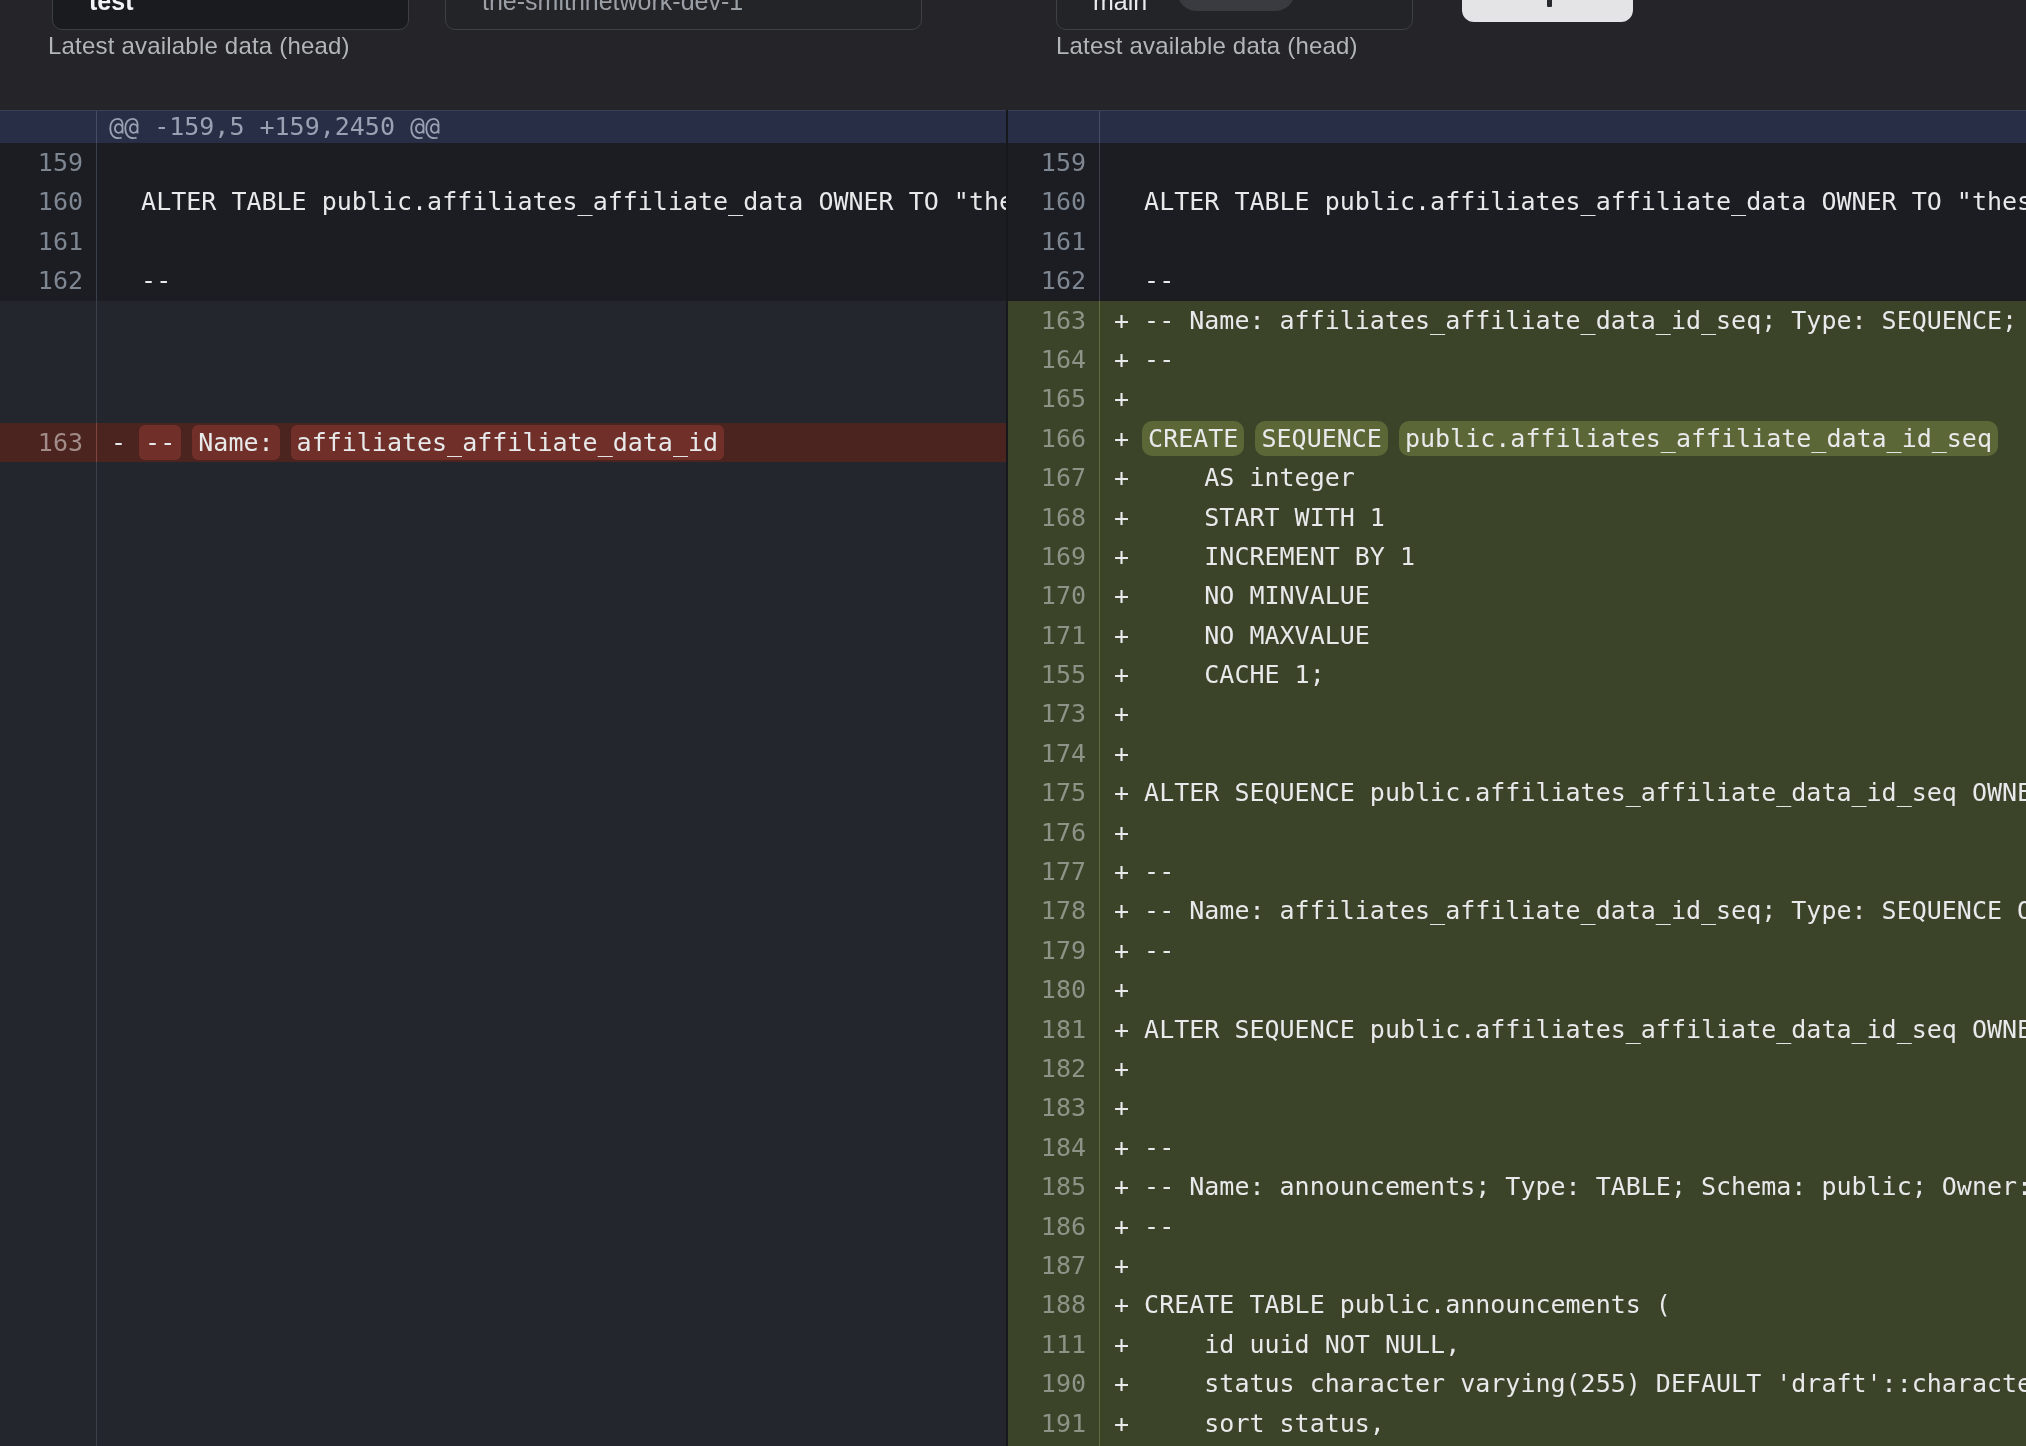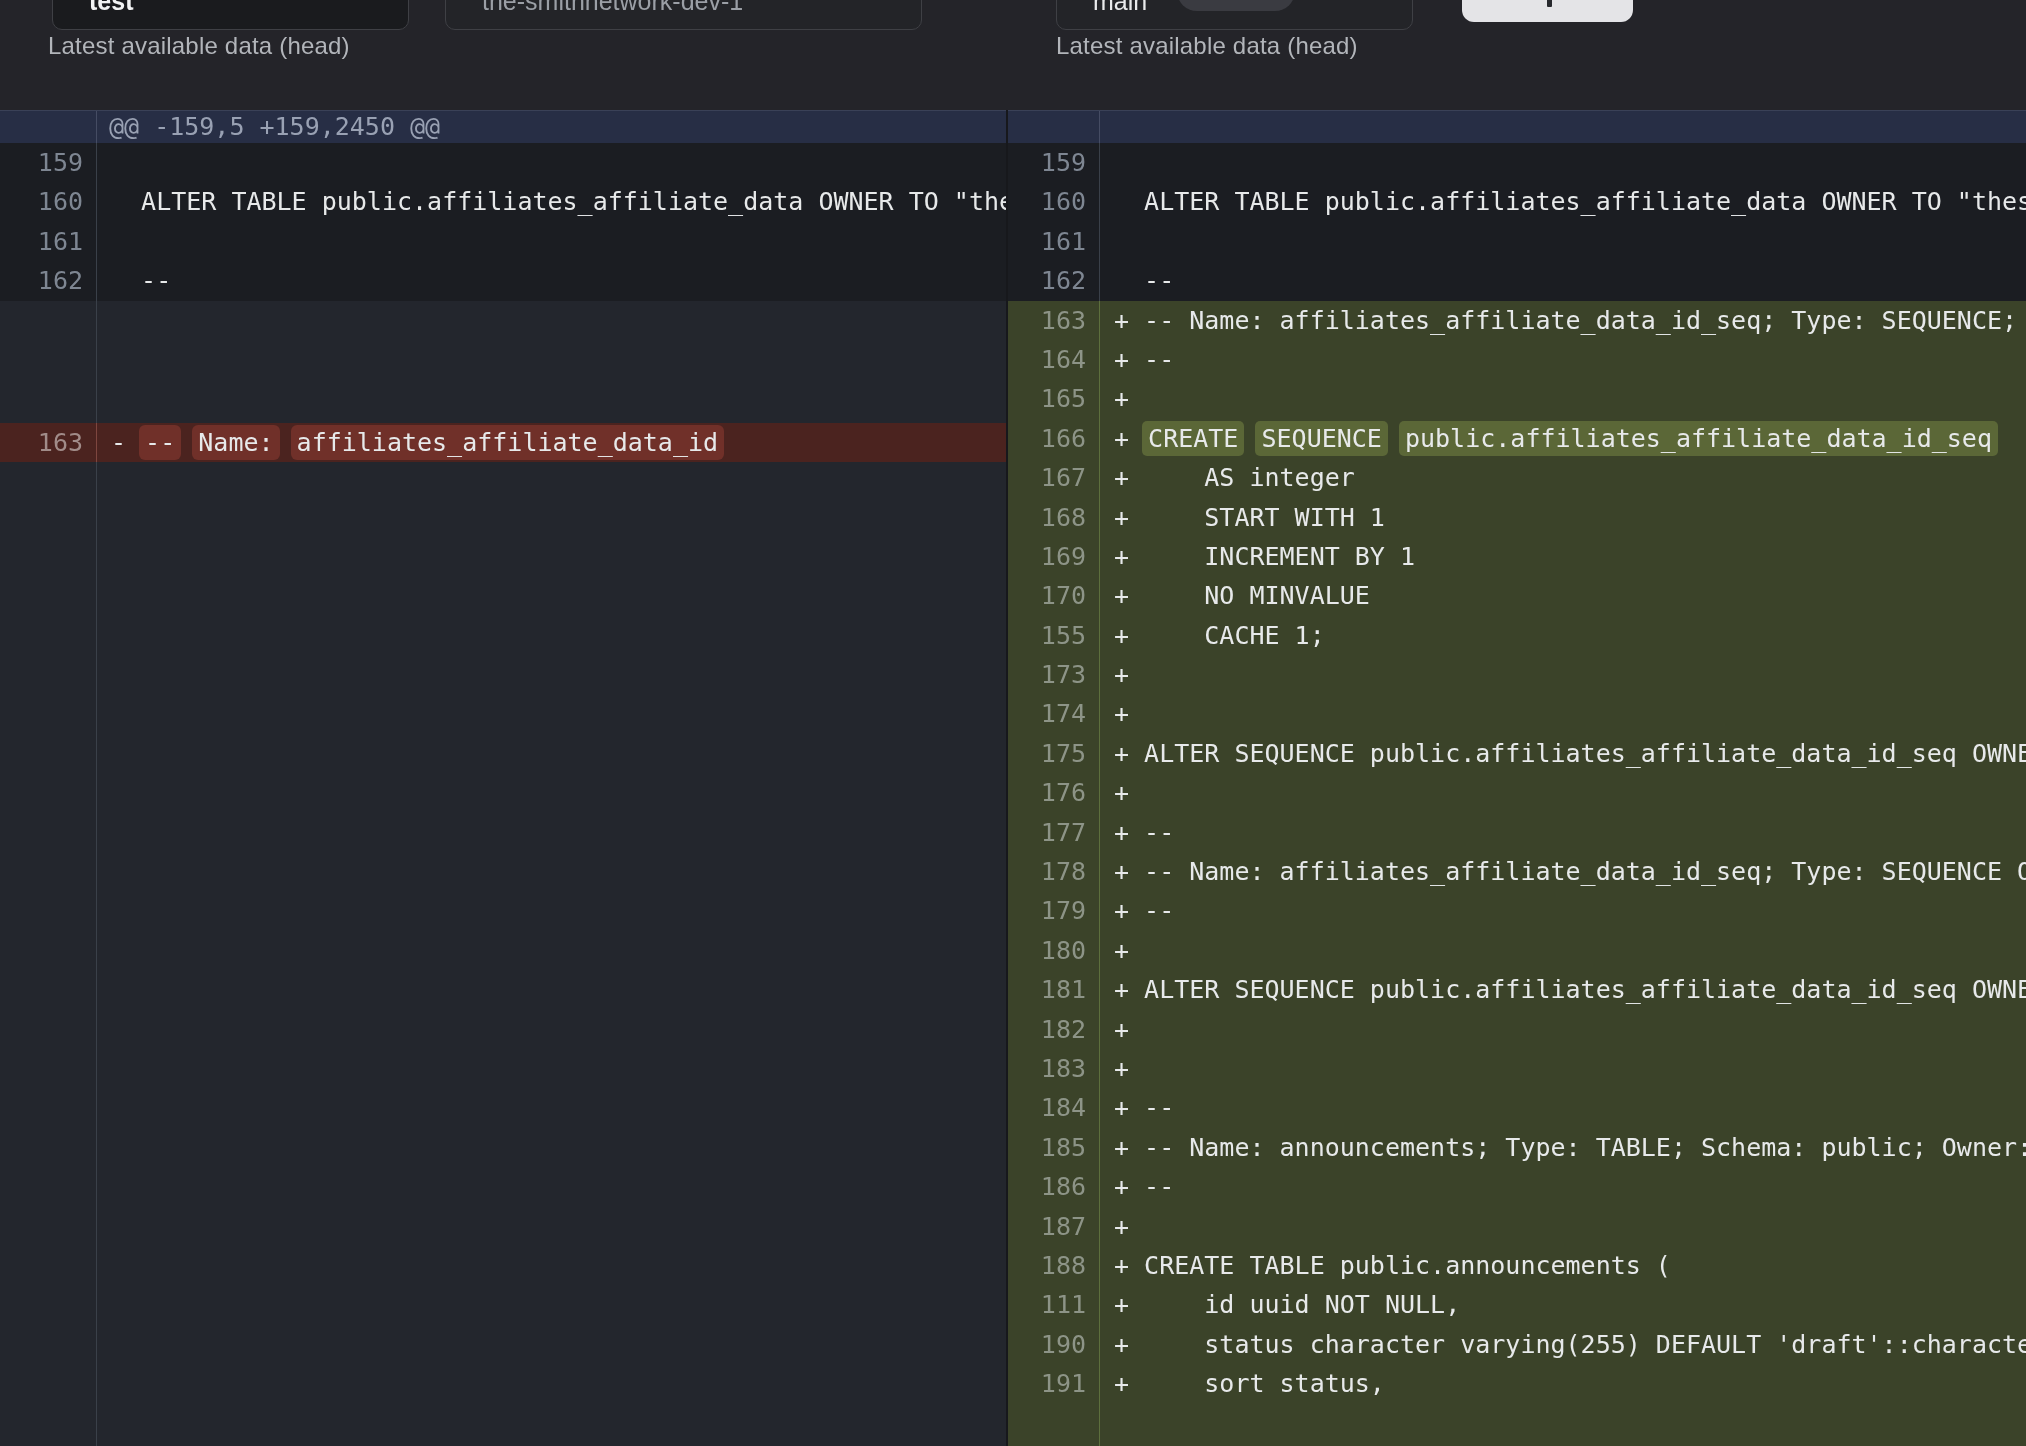--- a/index.html
+++ b/index.html
@@ -74,21 +74,21 @@
   
   .row.ctx  { background:#1b1d22;justify-content:center; }
   .row.ctx .gut { border-right:1.5px solid #3a4049; }
 
   .row.filler { background:#23262d; }
   .row.filler .gut { border-right:1.5px solid #3a4049; }
   .row.grow { flex:1 1 auto; }
 
   .row.add { background:#3b4329; }
   .row.add .gut { border-right:1.5px solid #5d6f3d; color:#8d9487; }
-  .row.add .hl { background:#5b6737; border-radius:5px; padding:3px 6px; margin:0 -2px;text-align:center; }
+  .row.add .hl { background:#5b6737; border-radius:10px; padding:3px 6px; margin:0 -2px;text-align:center; }
 
   .row.del { background:#4b231f; }
   .row.del .gut { border-right:1.5px solid #7e463f; color:#a18c89; }
   .row.del .hl { background:#703029; border-radius:6px; padding:3px 6px; margin:0 -2px; }
 
   .row.addfill { background:#3b4329; }
   .row.addfill .gut { border-right:1.5px solid #5d6f3d; }
 </style>
 </head>
 <body>
@@ -204,20 +204,24 @@
         </div>
         <div class="row add">
           <span class="gut">169</span>
           <span class="code">+     INCREMENT BY 1</span>
         </div>
         <div class="row add">
           <span class="gut">170</span>
           <span class="code">+     NO MINVALUE</span>
         </div>
         <div class="row add">
+          <span class="gut">171</span>
+          <span class="code">+     NO MAXVALUE</span>
+        </div>
+        <div class="row add">
           <span class="gut">155</span>
           <span class="code">+     CACHE 1;</span>
         </div>
         <div class="row add">
           <span class="gut">173</span>
           <span class="code">+</span>
         </div>
         <div class="row add">
           <span class="gut">174</span>
           <span class="code">+</span>

